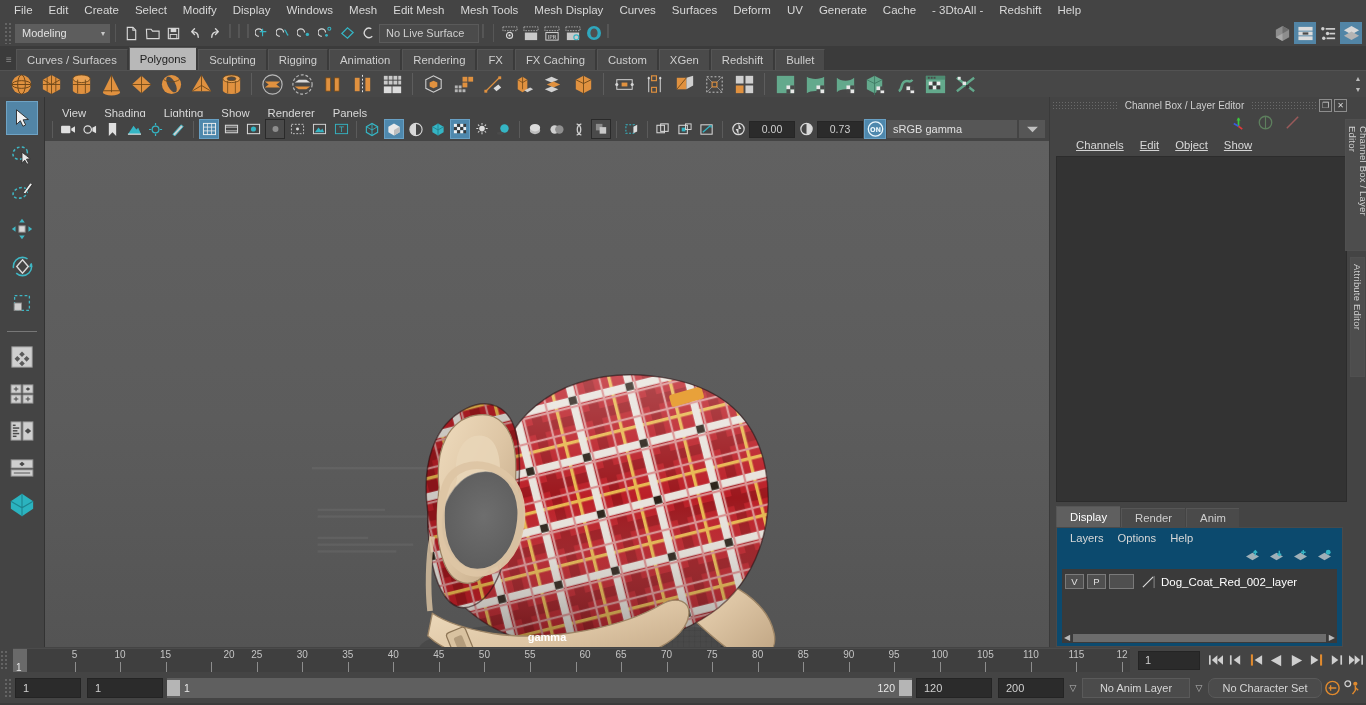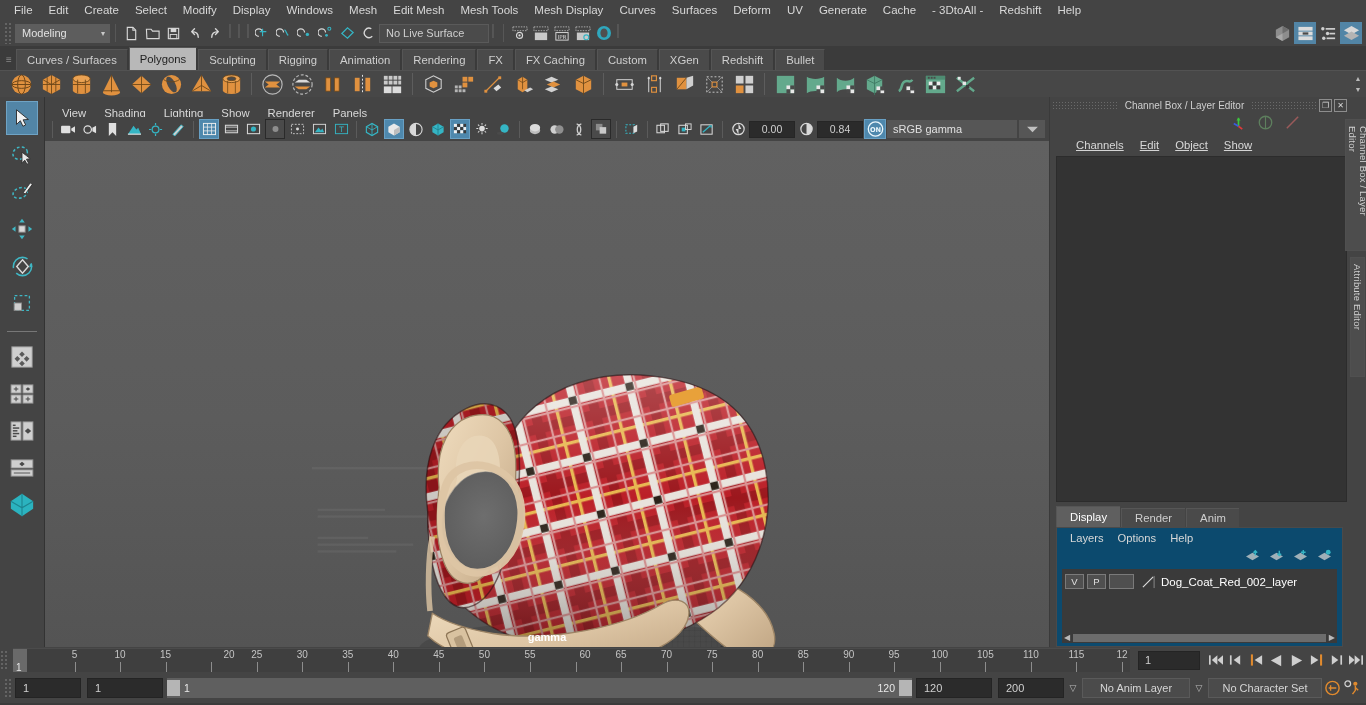--- a/index.html
+++ b/index.html
@@ -21,21 +21,21 @@
   .gripdots{ width:8px; height:22px; margin-right:3px;
     background-image:radial-gradient(#6e6e6e 1px, transparent 1px);
     background-size:4px 4px; opacity:.75; flex:0 0 8px;}
   .modecombo{ width:95px; height:19px; background:#5d5d5d; border:1px solid #5d5d5d;
     display:flex; align-items:center; justify-content:space-between; padding:0 4px 0 6px; font-size:11px; color:#e2e2e2;}
   .modecombo .car{ font-size:8px; color:#c9c9c9; }
   .sep{ width:1px; height:18px; background:#575757; margin:0 5px; flex:0 0 1px;}
   .sepdot{ width:9px; flex:0 0 9px; }
   .sbtn{ width:21px; height:21px; display:flex; align-items:center; justify-content:center; flex:0 0 21px;}
   .sbtn svg{ display:block; }
-  .livefield{ width:110px; height:19px; background:#4b4b4b; border:1px solid #5a5a5a; font-size:11px;
+  .livefield{ width:100px; height:19px; background:#4b4b4b; border:1px solid #5a5a5a; font-size:11px;
     color:#cfcfcf; display:flex; align-items:center; padding-left:6px; }
   .spacer{ flex:1 1 auto; }
   .rightbtn{ width:22px; height:22px; display:flex; align-items:center; justify-content:center; flex:0 0 22px; margin-left:1px;}
 
   
   .shelfwrap{ background:#3b3b3b; flex:0 0 50px; display:flex; flex-direction:column; }
   .shelftabs{ height:24px; display:flex; align-items:flex-end; background:#3b3b3b; padding-left:2px; flex:0 0 24px;}
   .shelftabs .grip{ width:14px; height:22px; display:flex; align-items:center; justify-content:center; color:#888; font-size:10px;}
   .stab{ height:21px; line-height:21px; padding:0 10px; font-size:11.3px; color:#cfcfcf; background:#4a4a4a;
     border-top:1px solid #555; border-left:1px solid #555; border-right:1px solid #3a3a3a; margin-right:1px; white-space:nowrap;}
@@ -941,21 +941,21 @@
               <path d="M9 2.5 12 8.5H9zM9 14.5 6 8.5h3z" fill="#d8d8d8"></path>
             </svg>
           </div>
         <div class="numfield">0.00</div>
         <div class="vbtn">
             <svg width="17" height="16" viewBox="0 0 18 17">
               <circle cx="9" cy="8.5" r="6" fill="none" stroke="#d8d8d8" stroke-width="1.3"></circle>
               <path d="M9 2.5a6 6 0 0 1 0 12z" fill="#d8d8d8"></path>
             </svg>
           </div>
-        <div class="numfield">0.84</div>
+        <div class="numfield">0.73</div>
         <div class="vbtn on" style="width:22px;flex:0 0 22px;">
             <svg width="19" height="18" viewBox="0 0 20 19">
               <circle cx="10" cy="9.5" r="7.6" fill="none" stroke="#eaf6fb" stroke-width="1.4"></circle>
               <text x="10" y="12.6" font-size="7" fill="#eaf6fb" text-anchor="middle" font-family="DejaVu Sans" font-weight="bold">ON</text>
             </svg>
           </div>
         <div class="gammafield">sRGB gamma</div>
         <div class="gammadrop">
             <svg width="13" height="9" viewBox="0 0 14 10">
               <path d="M1 2h12l-6 6z" fill="#c0c0c0"></path>
@@ -1279,21 +1279,21 @@
       <span class="lbl">1</span>
       <div style="flex:1 1 auto;"></div>
       <span class="lbl">120</span>
       <div class="handle"></div>
     </div>
     <div class="rfield" style="width:76px;flex:0 0 76px;">120</div>
     <div class="rfield" style="width:66px;flex:0 0 66px;margin-left:6px;">200</div>
     <div class="dropArrow">▽</div>
     <div class="comboflat" style="width:108px;flex:0 0 108px;">No Anim Layer</div>
     <div class="dropArrow">▽</div>
-    <div class="comboflat" style="width:114px;flex:0 0 114px;">No Character Set</div>
+    <div class="comboflat" style="width:114px;flex:0 0 114px;border-radius:7px;">No Character Set</div>
     <div class="pbtn">
         <svg width="19" height="18" viewBox="0 0 20 19">
           <circle cx="10" cy="9.5" r="7" fill="none" stroke="#e08a2e" stroke-width="1.5"></circle>
           <path d="M6 9.5h8M8 6.5v6" stroke="#e08a2e" stroke-width="1.4"></path>
         </svg>
       </div>
     <div class="pbtn">
         <svg width="19" height="18" viewBox="0 0 20 19">
           <circle cx="5" cy="5" r="3" fill="none" stroke="#cfcfcf" stroke-width="1.3"></circle>
           <circle cx="13" cy="5" r="2.2" fill="#e08a2e"></circle>

